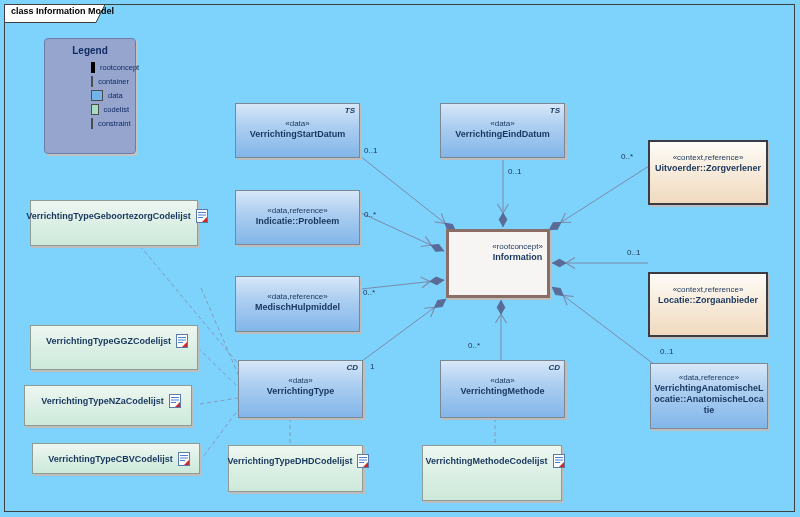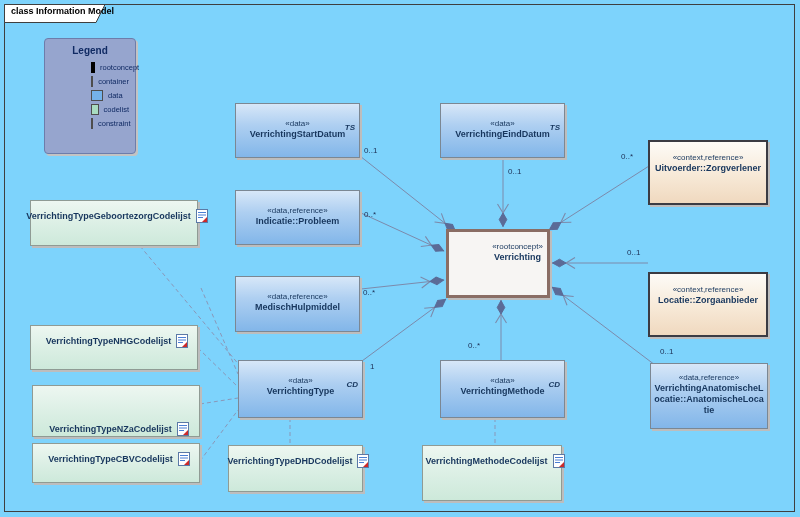--- a/index.html
+++ b/index.html
@@ -27,21 +27,21 @@
   .sw-data{background:#74b2ea;}
   .sw-codelist{background:#a8dcc0;}
   .sw-constraint{background:#e4e4f8;}
   
   .node{
     position:absolute;box-sizing:border-box;display:flex;flex-direction:column;
     align-items:center;text-align:center;box-shadow:2px 2px 0 #bdbdbd;
   }
   .stereo{font-size:8px;line-height:11px;}
   .cname{font-size:9px;font-weight:bold;line-height:11px;}
-  .tag{position:absolute;top:2px;right:4px;font-size:8px;font-style:italic;font-weight:bold;margin-top:17px;}
+  .tag{position:absolute;top:2px;right:4px;font-size:8px;font-style:italic;font-weight:bold;}
   .blue{
     background:linear-gradient(180deg,#d7e7f8 0%,#aecff1 40%,#82b6e9 100%);
     border:1px solid #7b8793;padding-top:14px;
   }
   .beige{
     background:linear-gradient(180deg,#fdfbf7 0%,#f7e9d7 55%,#f0d9bf 100%);
     border:2px solid #3b3b43;padding-top:10px;margin-top:40px;
   }
   .green{
     background:linear-gradient(180deg,#edf7f1 0%,#d9eee3 60%,#cde9da 100%);
@@ -156,21 +156,21 @@
     <div class="cname">VerrichtingMethode</div>
   </div>
 
   <div class="node blue" style="left:650px;top:363px;width:118px;height:66px;padding-top:8px;">
     <div class="stereo">«data,reference»</div>
     <div class="cname wrapname">VerrichtingAnatomischeLocatie::AnatomischeLocatie</div>
   </div>
 
   <div class="node root" style="left:446px;top:229px;width:104px;height:69px;padding-left:39px;">
     <div class="stereo">«rootconcept»</div>
-    <div class="cname">Verrichting</div>
+    <div class="cname">Information</div>
   </div>
 
   <div class="node beige" style="left:648px;top:100px;width:120px;height:65px;">
     <div class="stereo">«context,reference»</div>
     <div class="cname">Uitvoerder::Zorgverlener</div>
   </div>
 
   <div class="node beige" style="left:648px;top:232px;width:120px;height:65px;">
     <div class="stereo">«context,reference»</div>
     <div class="cname">Locatie::Zorgaanbieder</div>
@@ -185,45 +185,45 @@
         <line x1="2" y1="6" x2="10" y2="6" stroke="#4a7fd4" stroke-width="1"></line>
         <line x1="2" y1="8.5" x2="7" y2="8.5" stroke="#4a7fd4" stroke-width="1"></line>
         <path d="M6,13 L11,13 L11,8 Z" fill="#cc2a2a"></path>
       </svg>
     </div>
   </div>
 
 
   <div class="node green" style="left:30px;top:325px;width:168px;height:45px;">
     <div class="clrow">
-      <span class="cname">VerrichtingTypeNHGCodelijst</span>
-      <svg class="doc" width="12" height="14" viewBox="0 0 12 14">
-        <rect x="0.5" y="0.5" width="11" height="13" fill="#ffffff" stroke="#5b79a6"></rect>
-        <line x1="2" y1="3.5" x2="10" y2="3.5" stroke="#4a7fd4" stroke-width="1"></line>
-        <line x1="2" y1="6" x2="10" y2="6" stroke="#4a7fd4" stroke-width="1"></line>
-        <line x1="2" y1="8.5" x2="7" y2="8.5" stroke="#4a7fd4" stroke-width="1"></line>
-        <path d="M6,13 L11,13 L11,8 Z" fill="#cc2a2a"></path>
-      </svg>
-    </div>
-  </div>
-
-  <div class="node green" style="left:32px;top:385px;width:168px;height:52px;justify-content:flex-end;">
+      <span class="cname">VerrichtingTypeGGZCodelijst</span>
+      <svg class="doc" width="12" height="14" viewBox="0 0 12 14">
+        <rect x="0.5" y="0.5" width="11" height="13" fill="#ffffff" stroke="#5b79a6"></rect>
+        <line x1="2" y1="3.5" x2="10" y2="3.5" stroke="#4a7fd4" stroke-width="1"></line>
+        <line x1="2" y1="6" x2="10" y2="6" stroke="#4a7fd4" stroke-width="1"></line>
+        <line x1="2" y1="8.5" x2="7" y2="8.5" stroke="#4a7fd4" stroke-width="1"></line>
+        <path d="M6,13 L11,13 L11,8 Z" fill="#cc2a2a"></path>
+      </svg>
+    </div>
+  </div>
+
+  <div class="node green" style="left:24px;top:385px;width:168px;height:41px;">
     <div class="clrow">
       <span class="cname">VerrichtingTypeNZaCodelijst</span>
       <svg class="doc" width="12" height="14" viewBox="0 0 12 14">
         <rect x="0.5" y="0.5" width="11" height="13" fill="#ffffff" stroke="#5b79a6"></rect>
         <line x1="2" y1="3.5" x2="10" y2="3.5" stroke="#4a7fd4" stroke-width="1"></line>
         <line x1="2" y1="6" x2="10" y2="6" stroke="#4a7fd4" stroke-width="1"></line>
         <line x1="2" y1="8.5" x2="7" y2="8.5" stroke="#4a7fd4" stroke-width="1"></line>
         <path d="M6,13 L11,13 L11,8 Z" fill="#cc2a2a"></path>
       </svg>
     </div>
   </div>
 
-  <div class="node green" style="left:32px;top:443px;width:168px;height:40px;">
+  <div class="node green" style="left:32px;top:443px;width:168px;height:31px;">
     <div class="clrow">
       <span class="cname">VerrichtingTypeCBVCodelijst</span>
       <svg class="doc" width="12" height="14" viewBox="0 0 12 14">
         <rect x="0.5" y="0.5" width="11" height="13" fill="#ffffff" stroke="#5b79a6"></rect>
         <line x1="2" y1="3.5" x2="10" y2="3.5" stroke="#4a7fd4" stroke-width="1"></line>
         <line x1="2" y1="6" x2="10" y2="6" stroke="#4a7fd4" stroke-width="1"></line>
         <line x1="2" y1="8.5" x2="7" y2="8.5" stroke="#4a7fd4" stroke-width="1"></line>
         <path d="M6,13 L11,13 L11,8 Z" fill="#cc2a2a"></path>
       </svg>
     </div>

